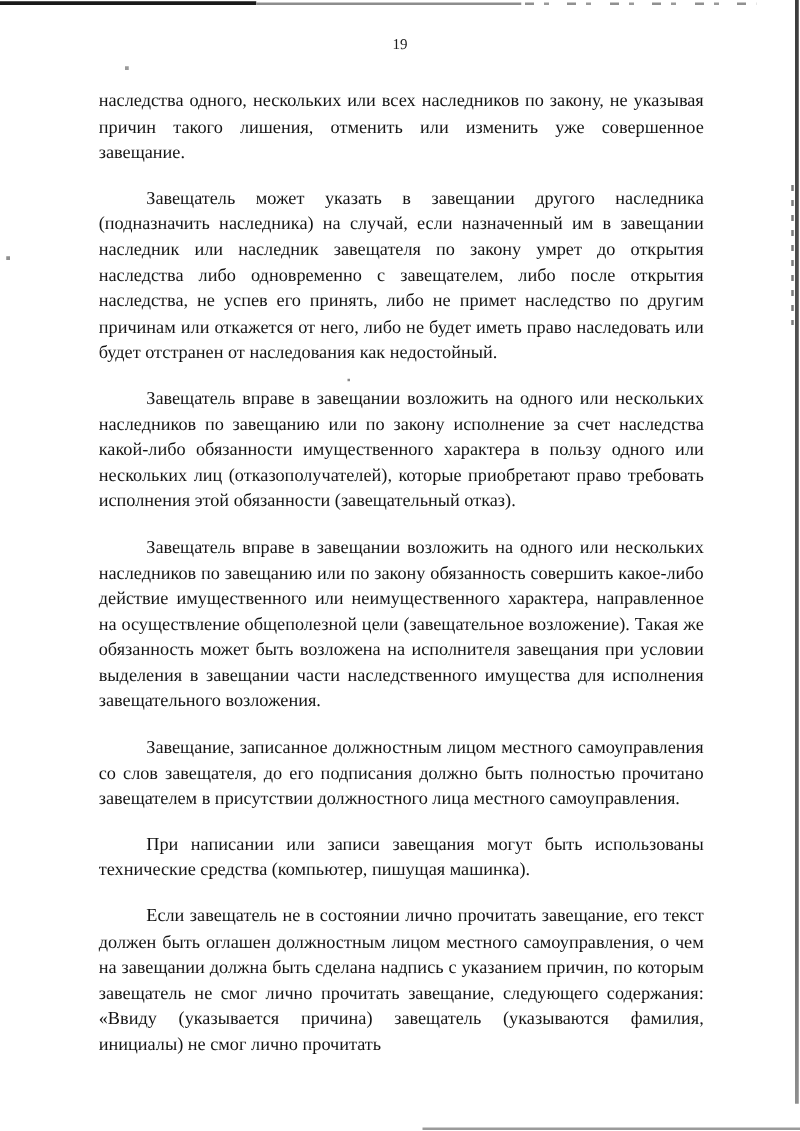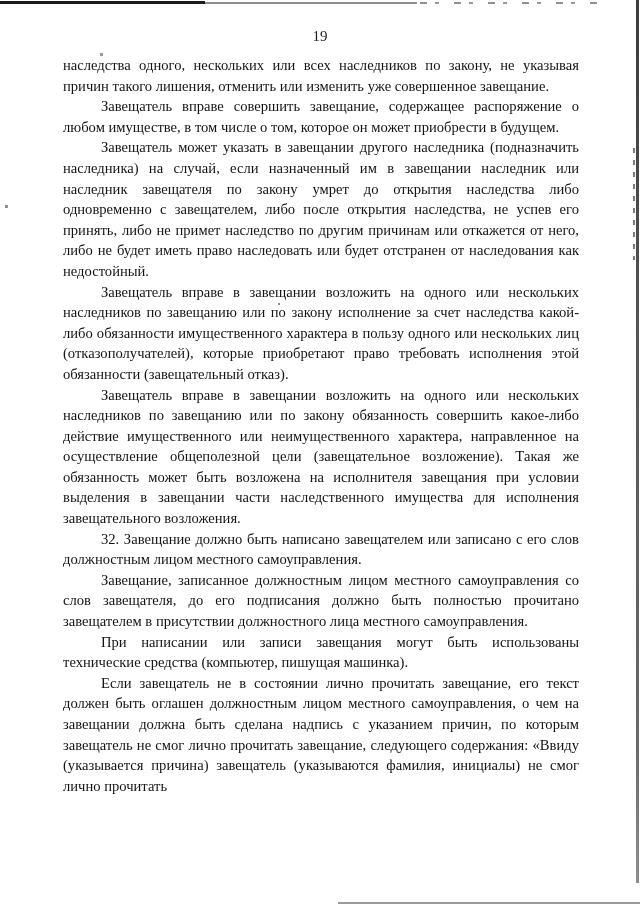--- a/index.html
+++ b/index.html
@@ -38,35 +38,35 @@
   .speck-1 { left: 100px; top: 53px;  width: 3px; height: 3px; background: #9a9a9a; }
   .speck-2 { left: 5px;   top: 205px; width: 3px; height: 3px; background: #8f8f8f; }
   .speck-3 { left: 278px; top: 303px; width: 2px; height: 2px; background: #8a8a8a; }
 
   
   .page-number {
     position: absolute;
     left: 0; right: 0;
     top: 28px;
     text-align: center;
-    font-size: 15px;
+    font-size: 12px;
     color: #1e1e1e;
   }
   .body-text {
     position: absolute;
     left: 63px;
     top: 55px;
     width: 516px;
     font-size: 14.6px;
     line-height: 20.6px;
     color: #141414;
     text-align: justify;
     text-justify: inter-word;
   }
-  .body-text p.para { margin: 0; padding: 0; }
+  .body-text p.para { margin: 16px; padding: 0; }
   .body-text p.indent { text-indent: 38px; }
 </style>
 </head>
 <body>
 
 <div id="page">
 
   <div class="artifact top-line-black"></div>
   <div class="artifact top-line-gray"></div>
   <div class="artifact top-dashes"></div>
@@ -74,23 +74,21 @@
   <div class="artifact right-dashes"></div>
   <div class="artifact bottom-line"></div>
   <div class="artifact speck-1"></div>
   <div class="artifact speck-2"></div>
   <div class="artifact speck-3"></div>
 
   <div class="page-number">19</div>
 
   <div class="body-text">
       <p class="para">наследства одного, нескольких или всех наследников по закону, не указывая причин такого лишения, отменить или изменить уже совершенное завещание.</p>
-      <p class="para indent">Завещатель вправе совершить завещание, содержащее распоряжение о любом имуществе, в том числе о том, которое он может приобрести в будущем.</p>
       <p class="para indent">Завещатель может указать в завещании другого наследника (подназначить наследника) на случай, если назначенный им в завещании наследник или наследник завещателя по закону умрет до открытия наследства либо одновременно с завещателем, либо после открытия наследства, не успев его принять, либо не примет наследство по другим причинам или откажется от него, либо не будет иметь право наследовать или будет отстранен от наследования как недостойный.</p>
       <p class="para indent">Завещатель вправе в завещании возложить на одного или нескольких наследников по завещанию или по закону исполнение за счет наследства какой-либо обязанности имущественного характера в пользу одного или нескольких лиц (отказополучателей), которые приобретают право требовать исполнения этой обязанности (завещательный отказ).</p>
       <p class="para indent">Завещатель вправе в завещании возложить на одного или нескольких наследников по завещанию или по закону обязанность совершить какое-либо действие имущественного или неимущественного характера, направленное на осуществление общеполезной цели (завещательное возложение). Такая же обязанность может быть возложена на исполнителя завещания при условии выделения в завещании части наследственного имущества для исполнения завещательного возложения.</p>
-      <p class="para indent">32. Завещание должно быть написано завещателем или записано с его слов должностным лицом местного самоуправления.</p>
       <p class="para indent">Завещание, записанное должностным лицом местного самоуправления со слов завещателя, до его подписания должно быть полностью прочитано завещателем в присутствии должностного лица местного самоуправления.</p>
       <p class="para indent">При написании или записи завещания могут быть использованы технические средства (компьютер, пишущая машинка).</p>
       <p class="para indent">Если завещатель не в состоянии лично прочитать завещание, его текст должен быть оглашен должностным лицом местного самоуправления, о чем на завещании должна быть сделана надпись с указанием причин, по которым завещатель не смог лично прочитать завещание, следующего содержания: «Ввиду (указывается причина) завещатель (указываются фамилия, инициалы) не смог лично прочитать</p>
     </div>
 
 </div>
 
 </body></html>

